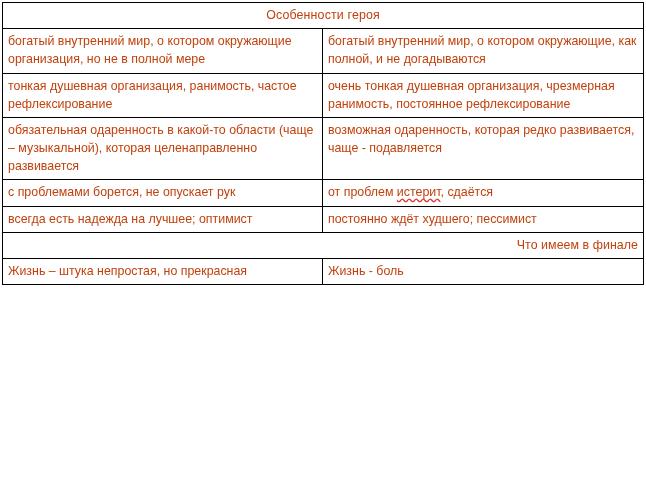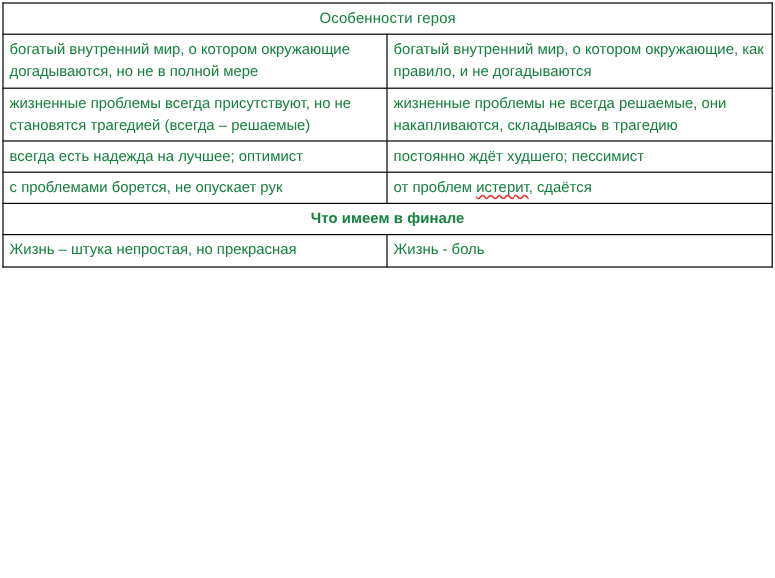--- a/index.html
+++ b/index.html
@@ -30,21 +30,21 @@
     table-layout: fixed;
     border: 1px solid #000000;
   }
 
   table.cmp td {
     border: 1px solid #000000;
     vertical-align: top;
     padding: 3px 5px 4px 5px;
     font-size: 12.4px;
     line-height: 1.465;
-    color: #15803d;
+    color: #c2410c;
     word-wrap: break-word;
     overflow-wrap: break-word;
     hyphens: none;
   }
 
   
   col.c-left  { width: 320px; }
   col.c-right { width: 321px; }
 
   
@@ -53,22 +53,23 @@
     padding: 2px 5px 3px 5px;
     font-size: 12.8px;
     line-height: 1.38;
     color: #1a1a1a;
   }
   td.section-head.light {
     font-weight: 400;
     letter-spacing: 0.15px;
   }
   td.section-head.semi {
-    font-weight: 700;
+    font-weight: 400;
     letter-spacing: 0.05px;
+    text-align: right;
   }
 
   
   .spellerr {
     text-decoration: underline wavy #e03030;
     text-decoration-skip-ink: none;
     text-underline-offset: 1px;
     -webkit-text-decoration: underline wavy #e03030;
   }
 
@@ -82,48 +83,56 @@
     <colgroup>
       <col class="c-left">
       <col class="c-right">
     </colgroup>
     <tbody id="table-body">
         <tr>
           <td colspan="2" class="section-head light">Особенности героя</td>
         </tr>
         <tr>
           <td class="cell-left">
-            <span class="cell-text">богатый внутренний мир, о котором окружающие догадываются, но не в полной мере</span>
+            <span class="cell-text">богатый внутренний мир, о котором окружающие организация, но не в полной мере</span>
           </td>
           <td class="cell-right">
-            <span class="cell-text">богатый внутренний мир, о котором окружающие, как правило, и не догадываются</span>
+            <span class="cell-text">богатый внутренний мир, о котором окружающие, как полной, и не догадываются</span>
           </td>
         </tr>
         <tr>
           <td class="cell-left">
-            <span class="cell-text">жизненные проблемы всегда присутствуют, но не становятся трагедией (всегда – решаемые)</span>
+            <span class="cell-text">тонкая душевная организация, ранимость, частое рефлексирование</span>
           </td>
           <td class="cell-right">
-            <span class="cell-text">жизненные проблемы не всегда решаемые, они накапливаются, складываясь в трагедию</span>
+            <span class="cell-text">очень тонкая душевная организация, чрезмерная ранимость, постоянное рефлексирование</span>
+          </td>
+        </tr>
+        <tr>
+          <td class="cell-left">
+            <span class="cell-text">обязательная одаренность в какой-то области (чаще – музыкальной), которая целенаправленно развивается</span>
+          </td>
+          <td class="cell-right">
+            <span class="cell-text">возможная одаренность, которая редко развивается, чаще - подавляется</span>
+          </td>
+        </tr>
+        <tr>
+          <td class="cell-left">
+            <span class="cell-text">с проблемами борется, не опускает рук</span>
+          </td>
+          <td class="cell-right">
+            <span class="cell-text"><span>от проблем </span><span class="spellerr">истерит</span><span>, сдаётся</span></span>
           </td>
         </tr>
         <tr>
           <td class="cell-left">
             <span class="cell-text">всегда есть надежда на лучшее; оптимист</span>
           </td>
           <td class="cell-right">
             <span class="cell-text">постоянно ждёт худшего; пессимист</span>
-          </td>
-        </tr>
-        <tr>
-          <td class="cell-left">
-            <span class="cell-text">с проблемами борется, не опускает рук</span>
-          </td>
-          <td class="cell-right">
-            <span class="cell-text"><span>от проблем </span><span class="spellerr">истерит</span><span>, сдаётся</span></span>
           </td>
         </tr>
         <tr>
           <td colspan="2" class="section-head semi">Что имеем в финале</td>
         </tr>
         <tr>
           <td class="cell-left">
             <span class="cell-text">Жизнь – штука непростая, но прекрасная</span>
           </td>
           <td class="cell-right">

